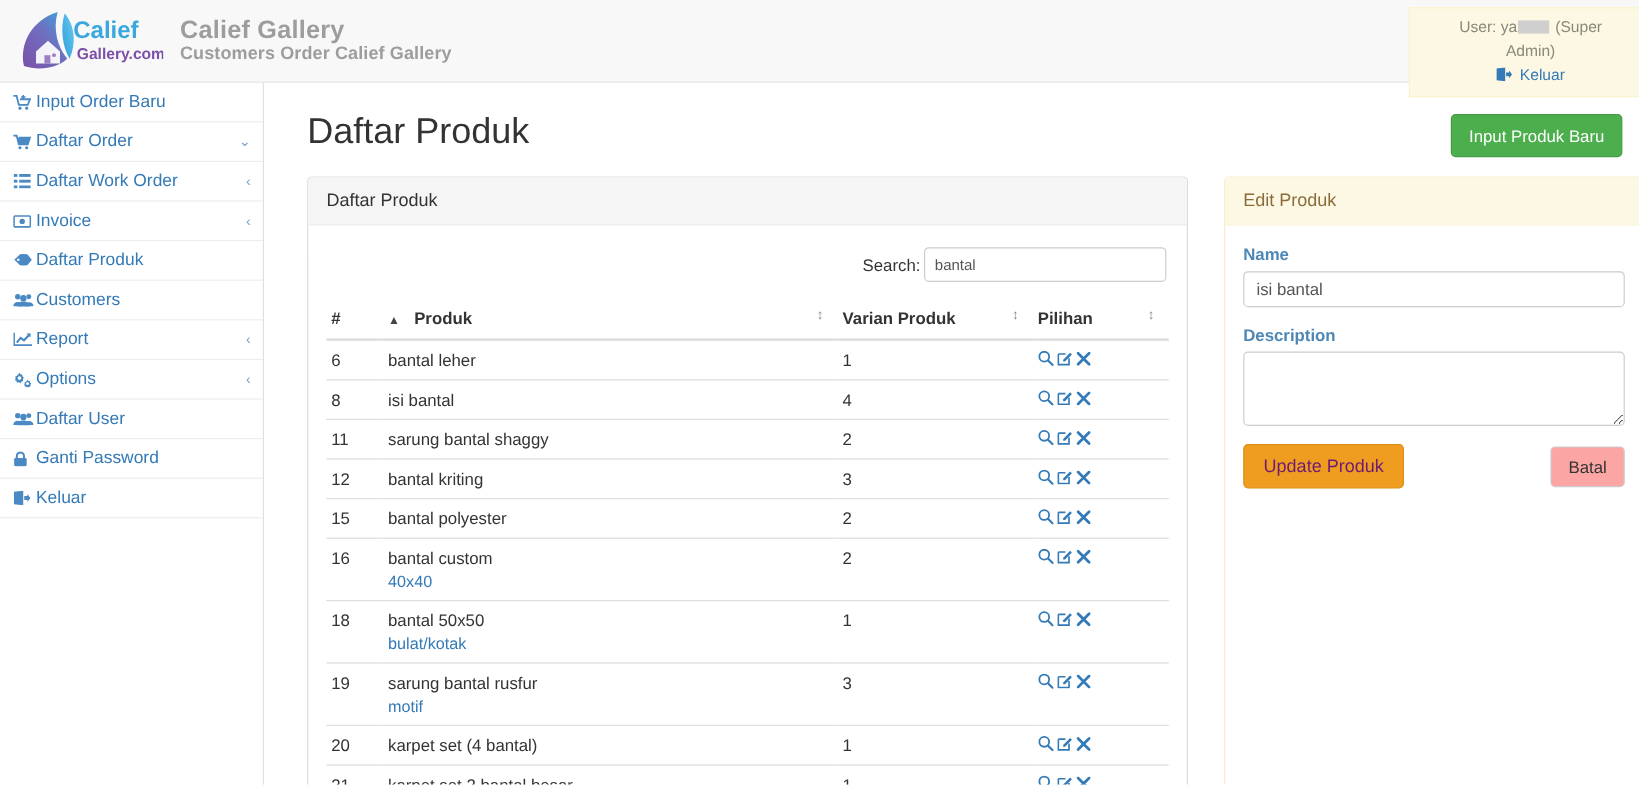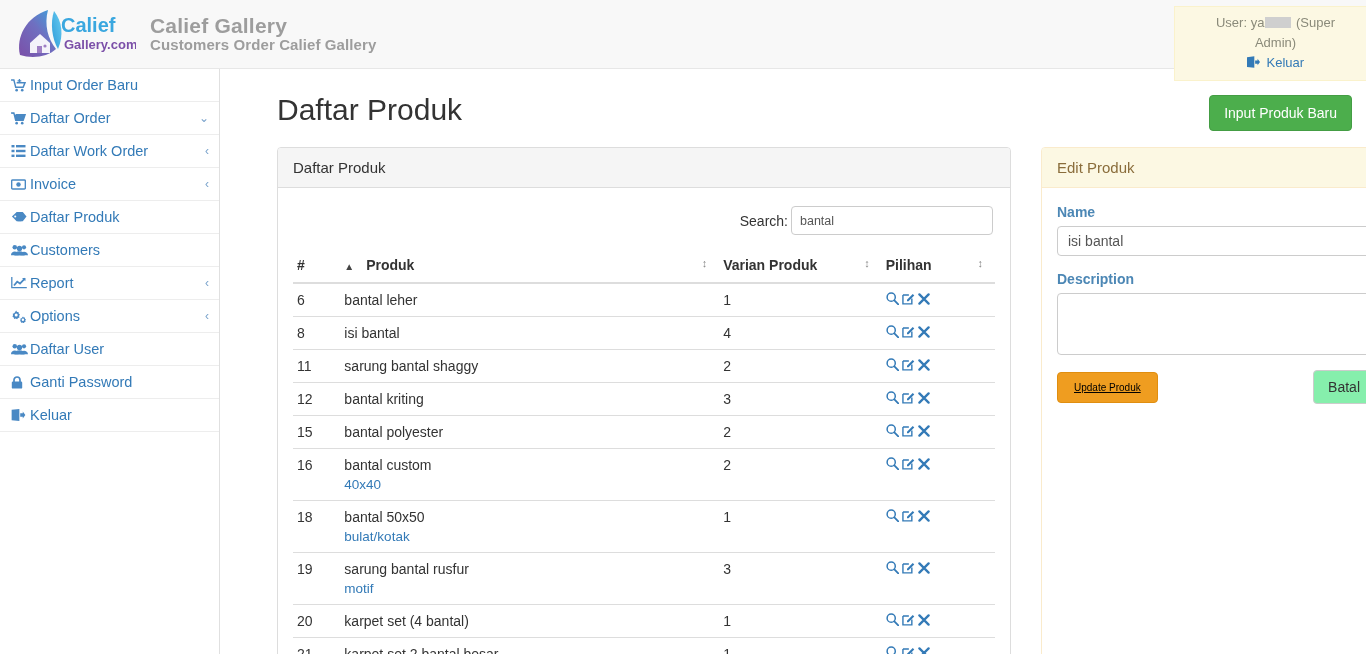--- a/index.html
+++ b/index.html
@@ -68,21 +68,21 @@
     margin: 0 1px;
   }
   #logout-link {
     color: #337ab7;
     text-decoration: none;
     font-size: 13px;
   }
   #logout-link .ic { margin-right: 3px; }
 
   
-  #shell { display: flex; height: 585px; gap: 21px; }
+  #shell { display: flex; height: 585px; }
 
   
   #sidebar {
     width: 220px;
     flex: none;
     background: #fff;
     border-right: 1px solid #e0e0e0;
   }
   .nav-item {
     position: relative;
@@ -274,30 +274,29 @@
   .form-group { margin-bottom: 15px; }
   #form-actions {
     display: flex;
     justify-content: space-between;
     align-items: center;
     padding-bottom: 16px;
   }
   #btn-update {
     background: #ef9d20;
     border: 1px solid #e08e10;
-    color: #000000;
-    font-size: 10px;
+    color: #701a75;
+    font-size: 15px;
     padding: 9px 16px;
     border-radius: 4px;
     cursor: pointer;
     font-family: inherit;
-    text-decoration: underline;
   }
   #btn-batal {
-    background: #86efac;
+    background: #fca5a5;
     border: 1px solid #ccc;
     color: #333;
     font-size: 14px;
     padding: 8px 14px;
     border-radius: 4px;
     cursor: pointer;
     font-family: inherit;
   }
 </style>
 </head>

